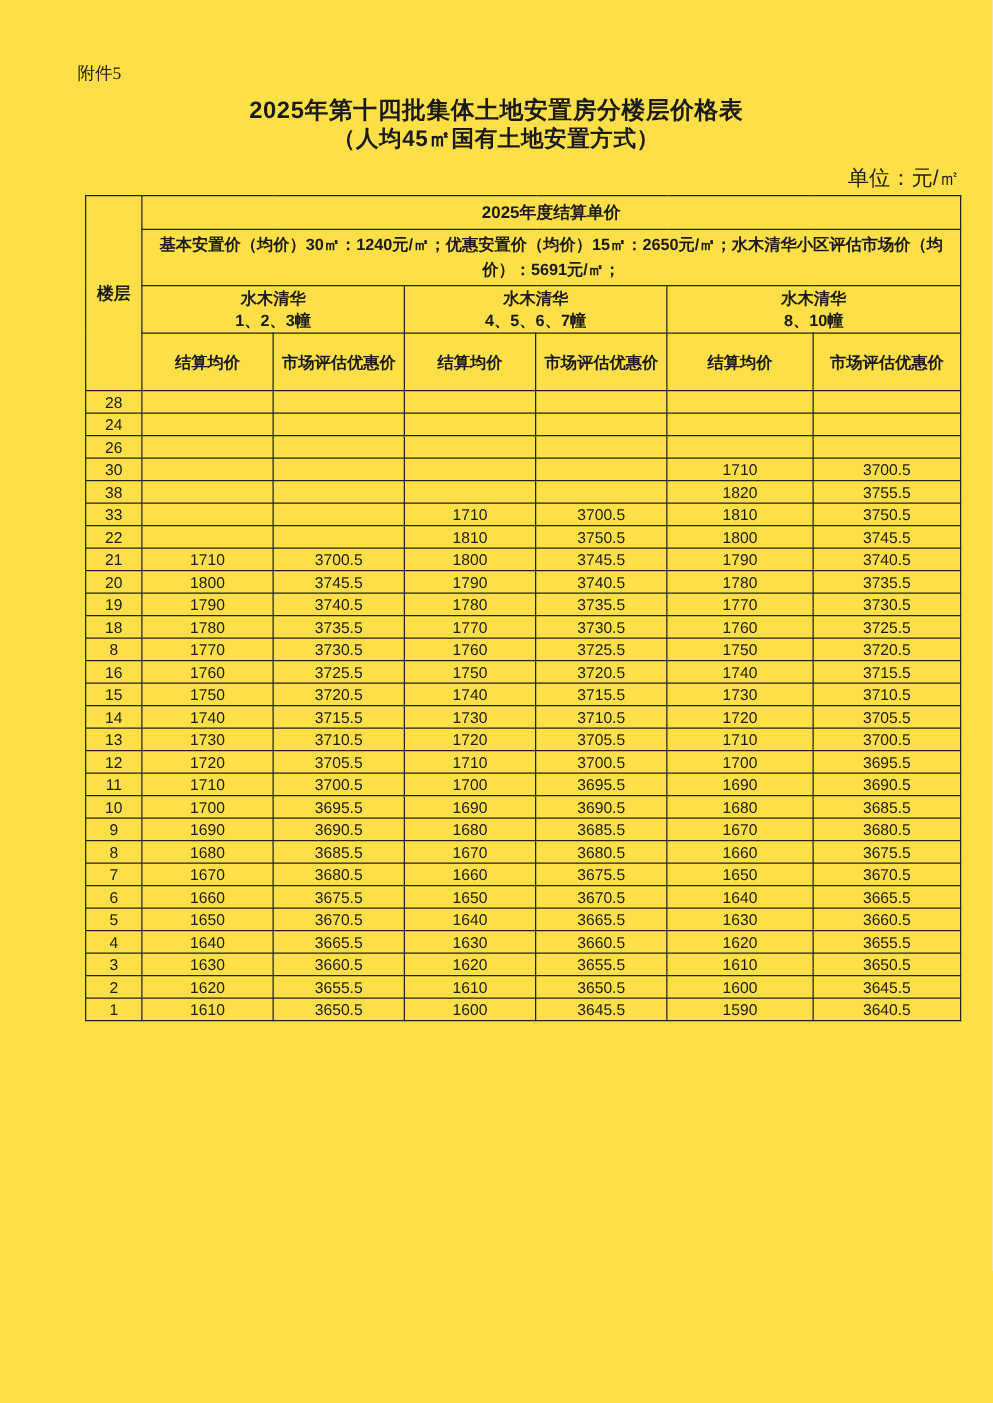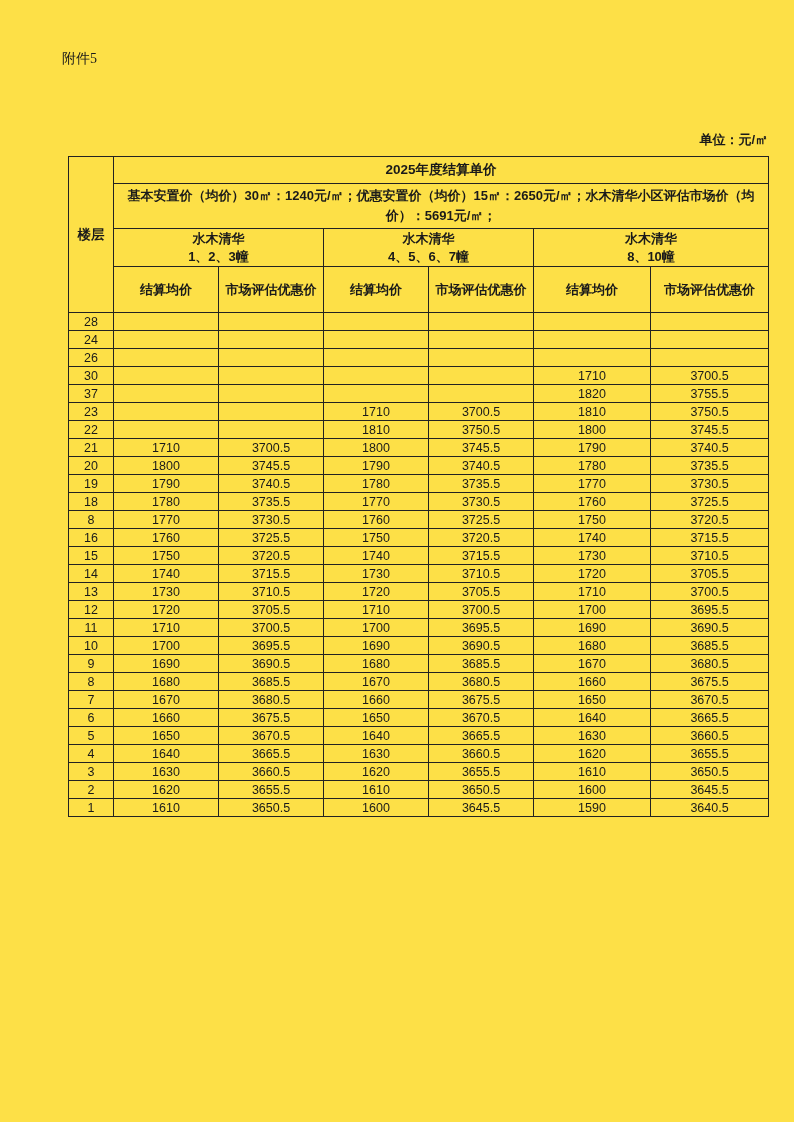--- a/index.html
+++ b/index.html
@@ -25,21 +25,21 @@
   .title-line1 {
     font-size:19px; font-weight:bold; line-height:1.15;
     letter-spacing:0.5px;
   }
   .title-line2 {
     font-size:18px; font-weight:bold; line-height:1.25;
     letter-spacing:0.5px;
   }
   .unit-label {
     position:absolute; right:26px; top:131px;
-    font-size:13px; font-weight:700;
+    font-size:17px; font-weight:400;
   }
   table.price-table {
     position:absolute; left:68px; top:156px;
     width:700px;
     border-collapse:collapse;
     table-layout:fixed;
   }
   table.price-table th, table.price-table td {
     border:1.6px solid #222222;
     text-align:center; vertical-align:middle;
@@ -56,20 +56,24 @@
   tbody td { height:18px; font-size:12.5px; font-weight:400; padding:0 2px; }
   tbody td.floor-cell { font-weight:400; }
 </style>
 </head>
 <body>
 
 <div class="page">
 
   <div class="attachment">附件5</div>
 
+  <div class="title-block">
+    <div class="title-line1">2025年第十四批集体土地安置房分楼层价格表</div>
+    <div class="title-line2">（人均45㎡国有土地安置方式）</div>
+  </div>
 
   <div class="unit-label">单位：元/㎡</div>
 
   <table class="price-table">
     <colgroup>
       <col style="width:45px">
       <col style="width:105px">
       <col style="width:105px">
       <col style="width:105px">
       <col style="width:105px">
@@ -138,30 +142,30 @@
         <tr>
           <td class="floor-cell">30</td>
           <td></td>
           <td></td>
           <td></td>
           <td></td>
           <td>1710</td>
           <td>3700.5</td>
         </tr>
         <tr>
-          <td class="floor-cell">37</td>
+          <td class="floor-cell">38</td>
           <td></td>
           <td></td>
           <td></td>
           <td></td>
           <td>1820</td>
           <td>3755.5</td>
         </tr>
         <tr>
-          <td class="floor-cell">23</td>
+          <td class="floor-cell">33</td>
           <td></td>
           <td></td>
           <td>1710</td>
           <td>3700.5</td>
           <td>1810</td>
           <td>3750.5</td>
         </tr>
         <tr>
           <td class="floor-cell">22</td>
           <td></td>

